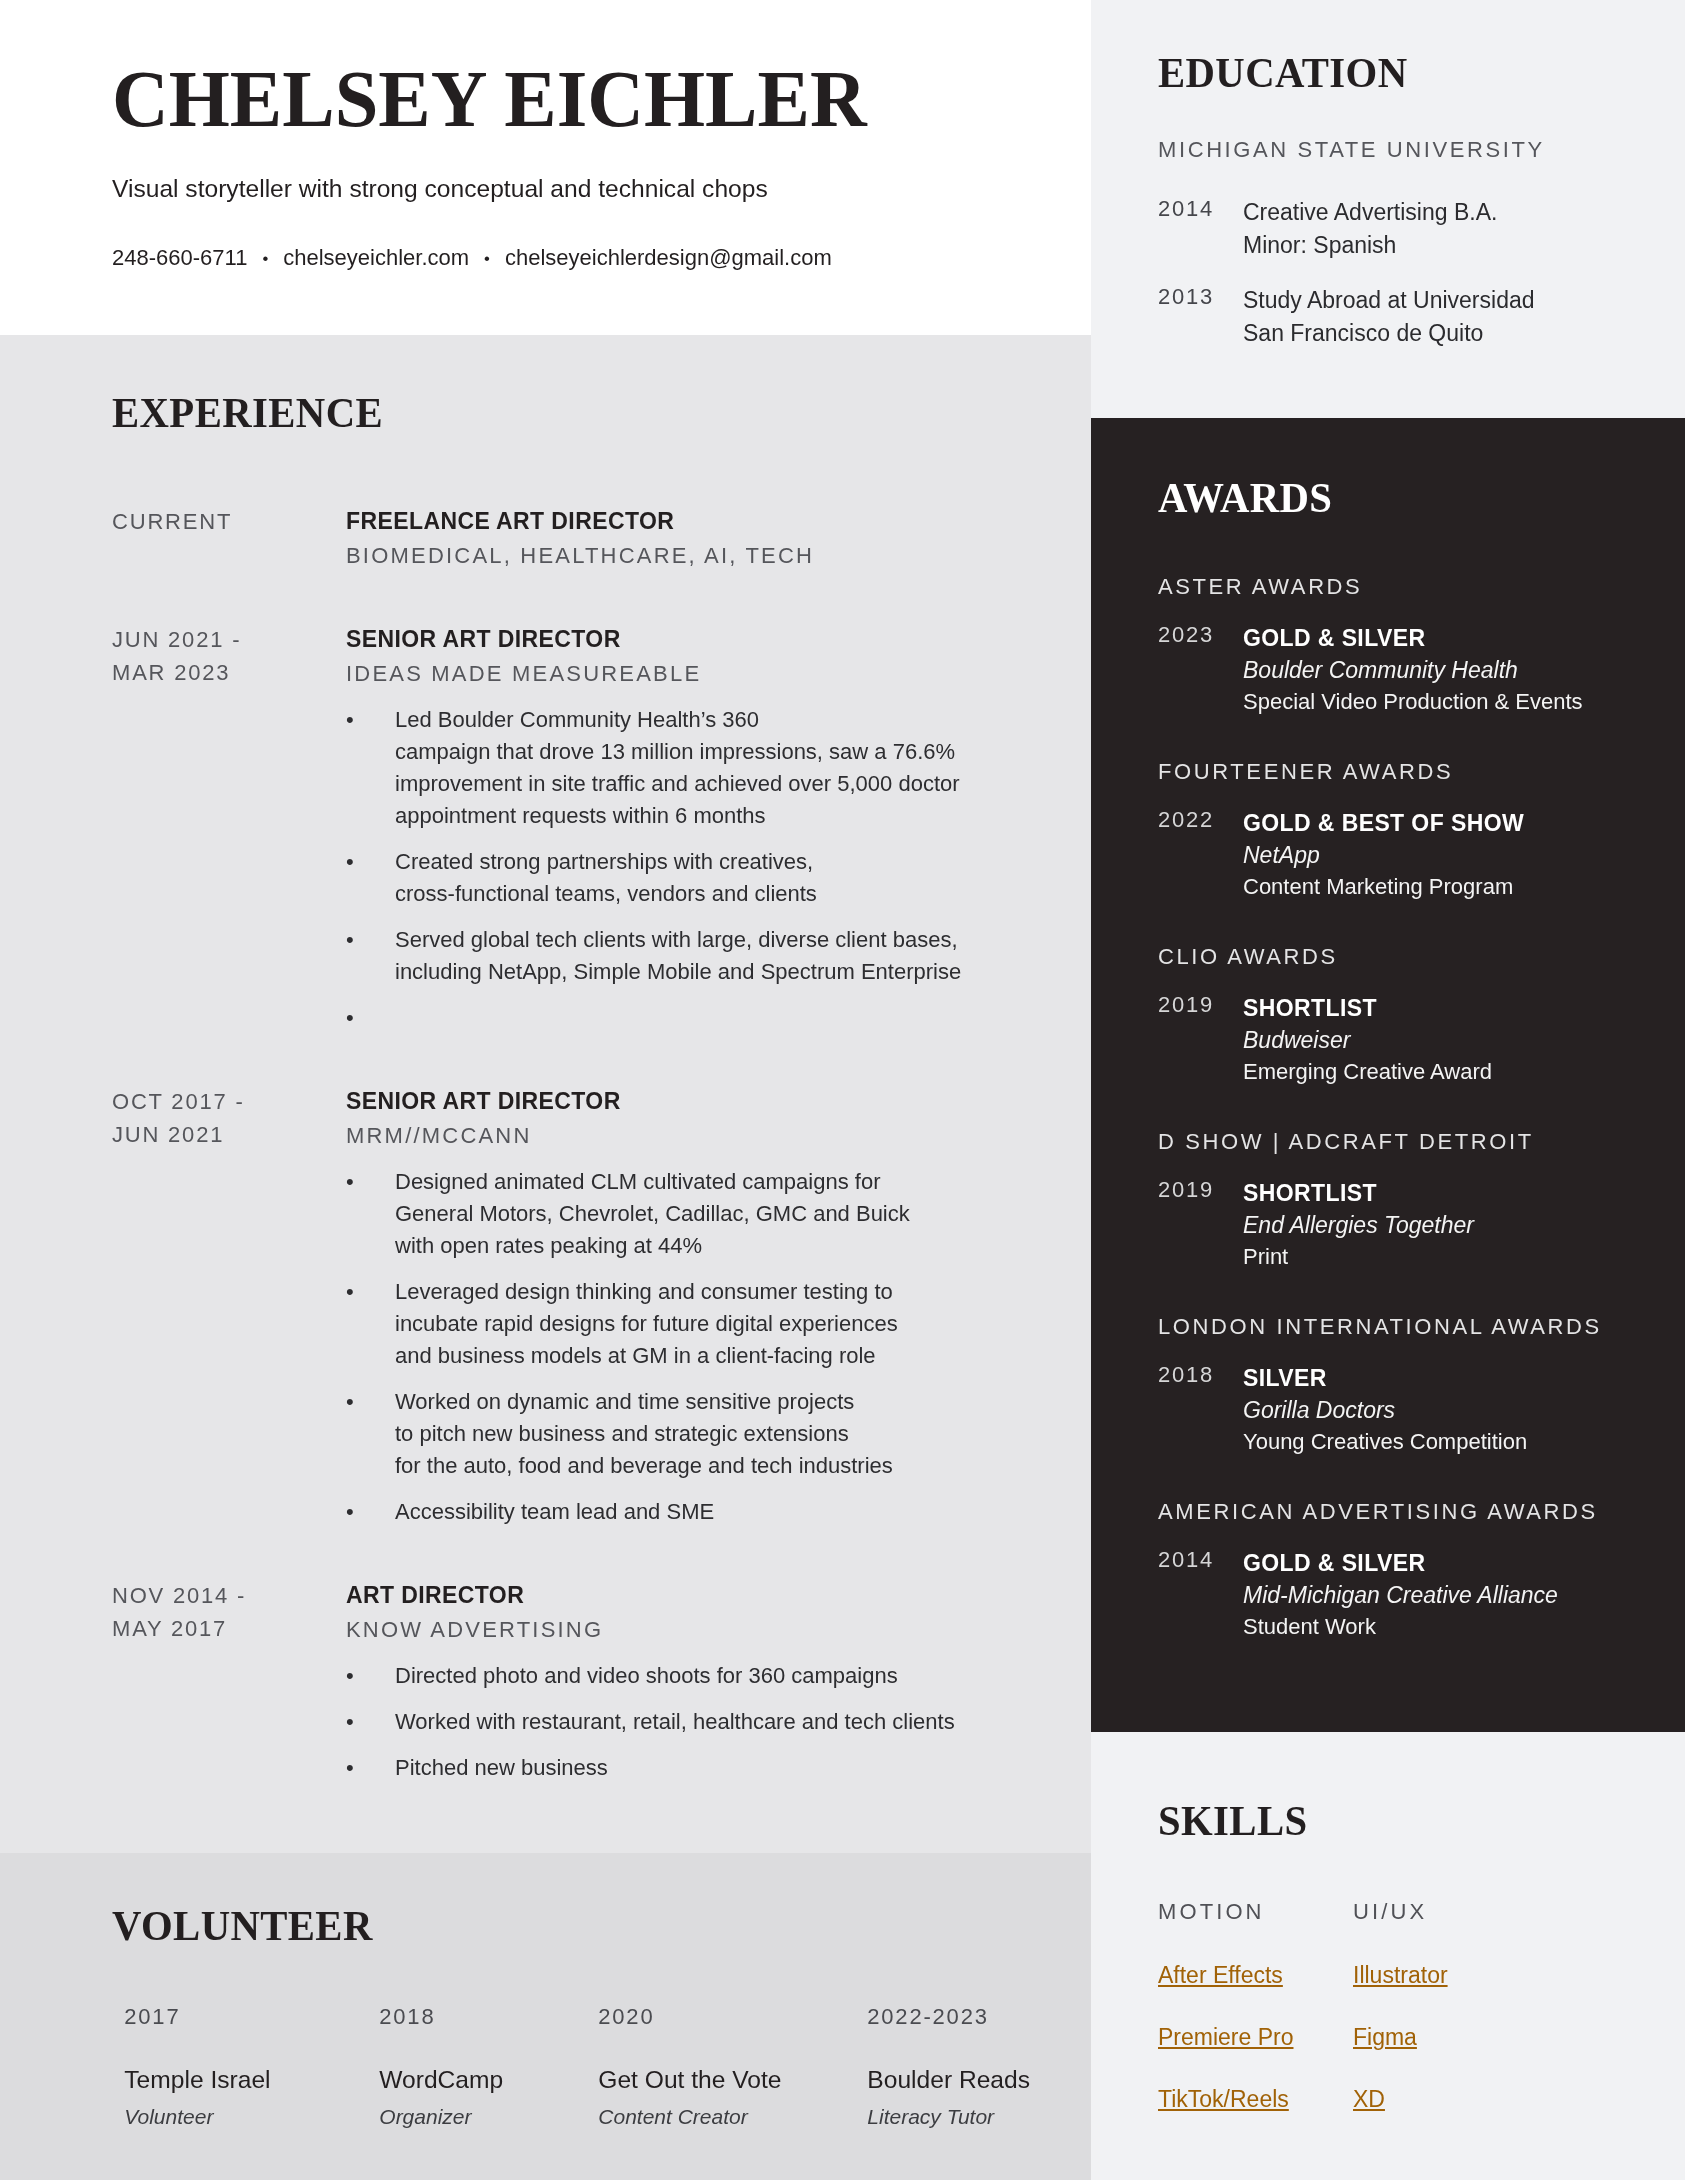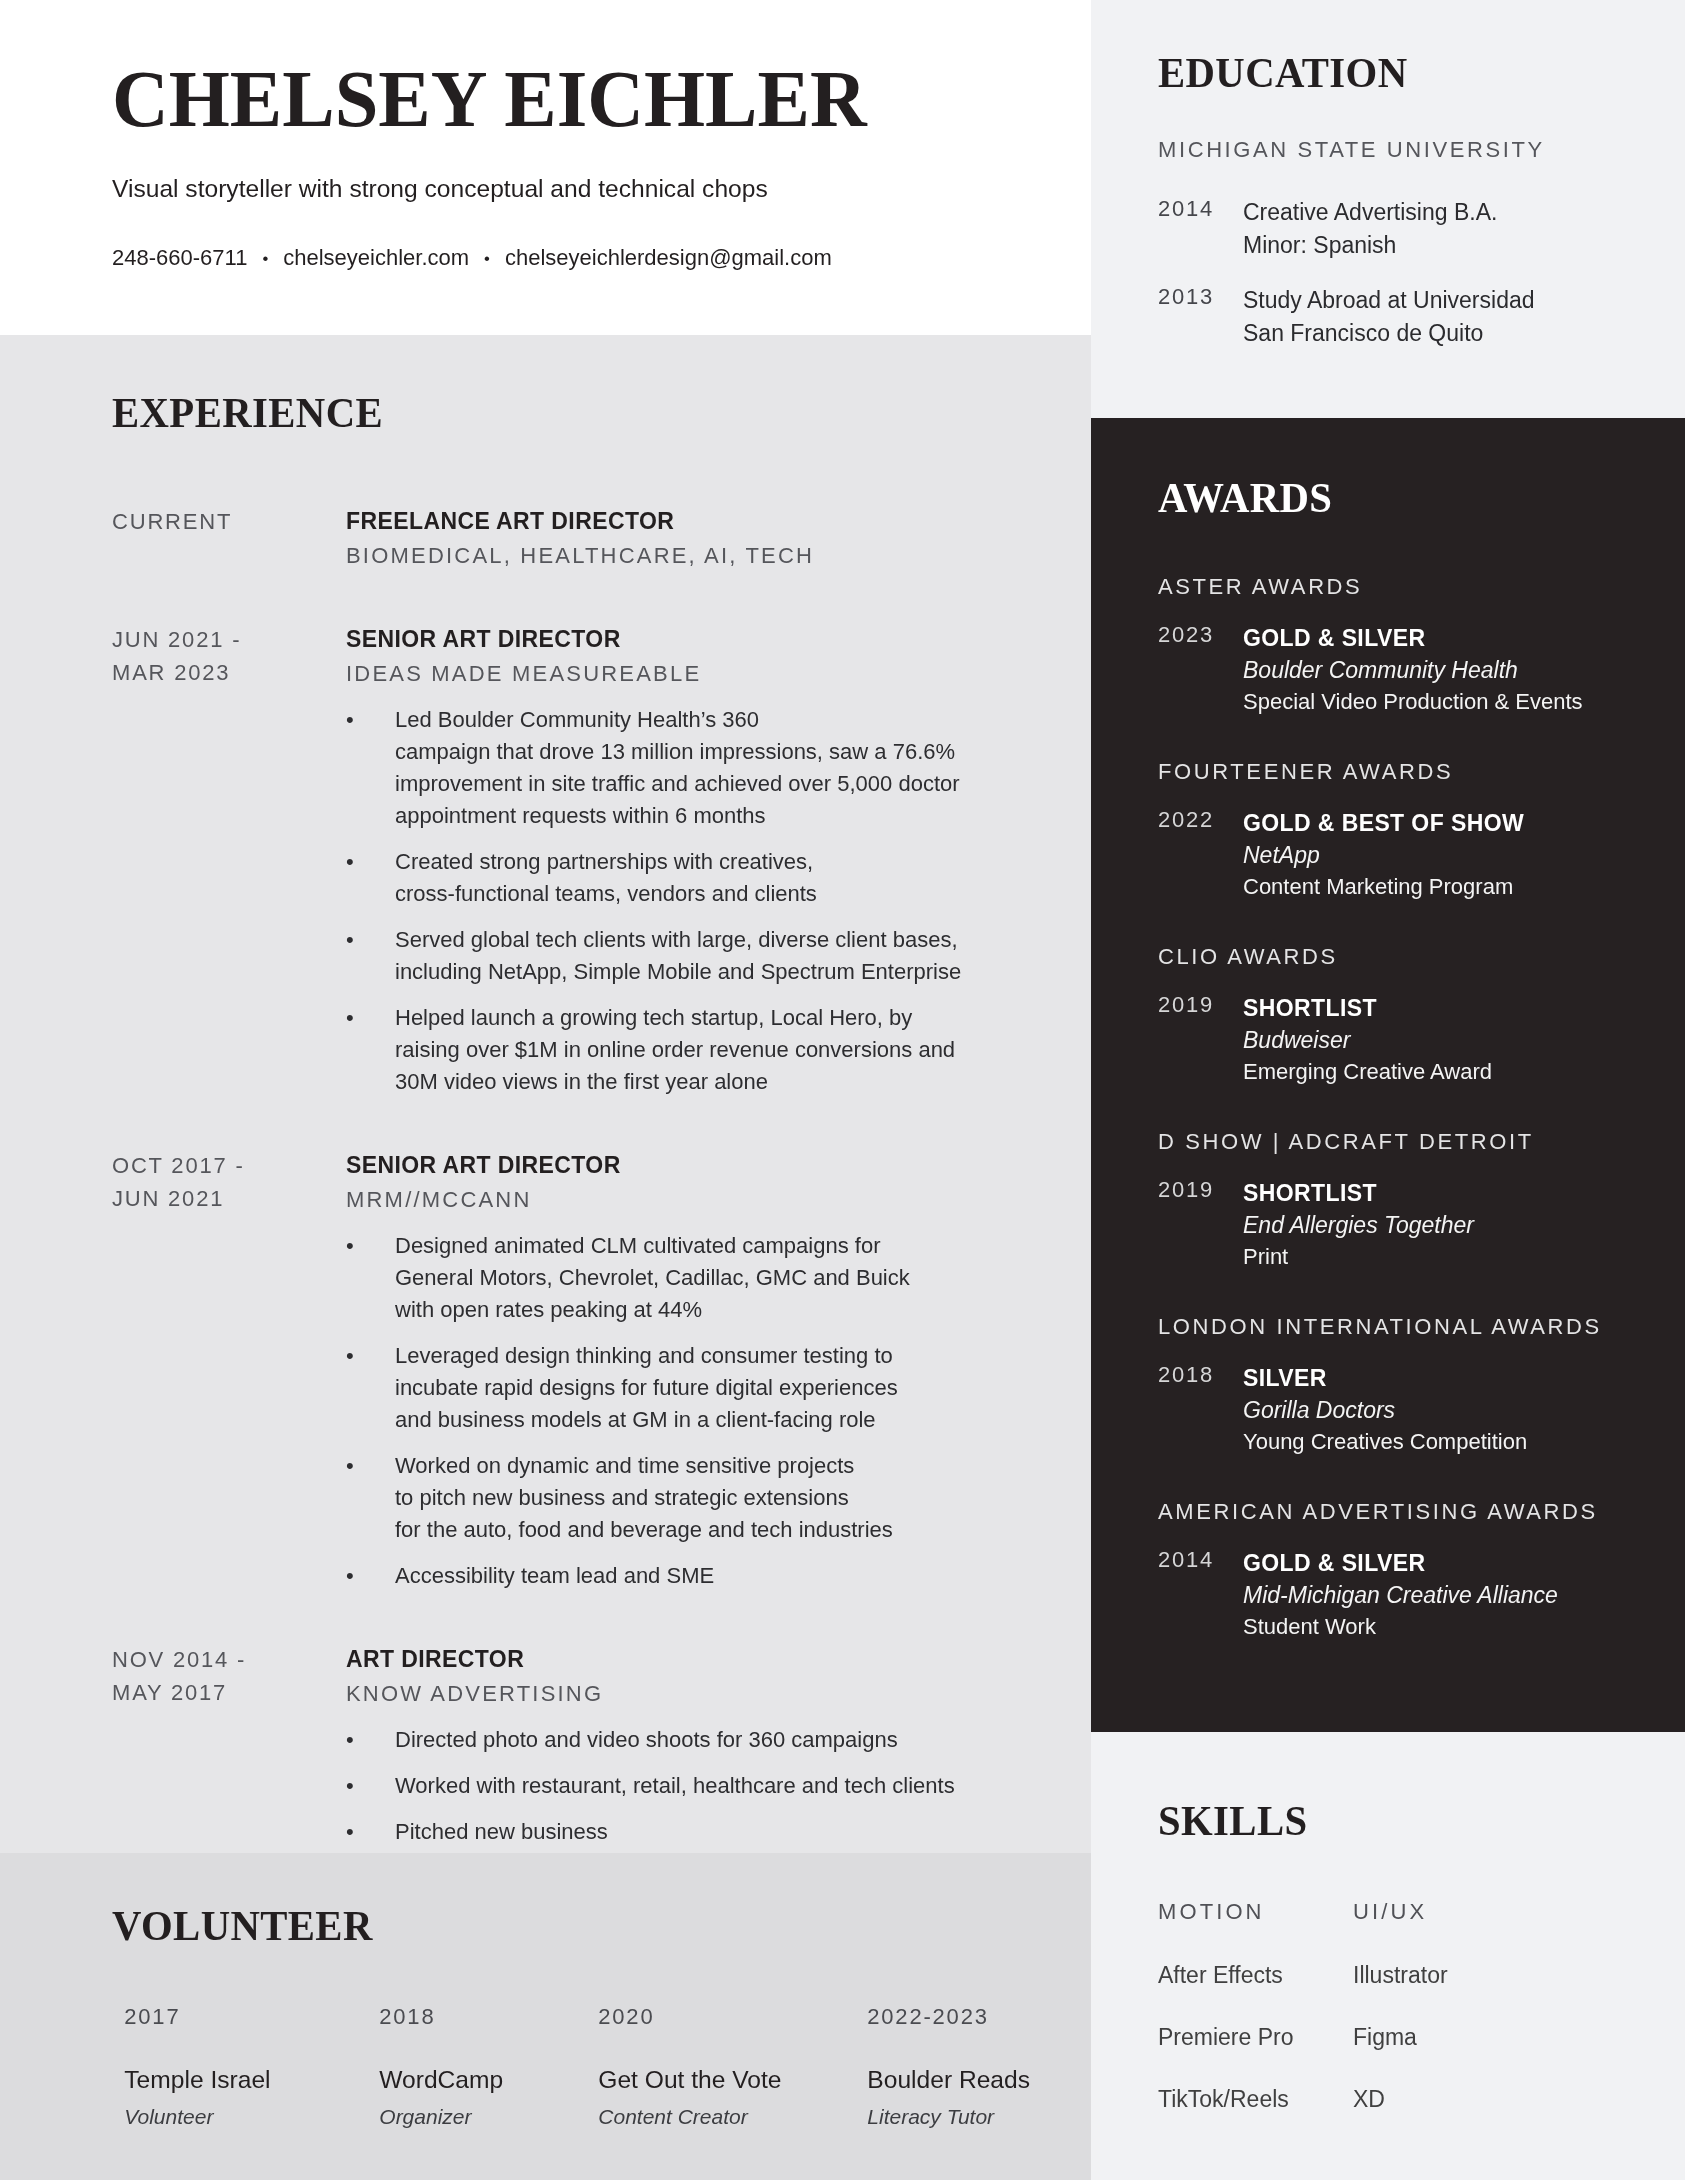--- a/index.html
+++ b/index.html
@@ -65,21 +65,21 @@
   .award-name   { font-weight:700; font-size:23px; letter-spacing:0.4px; line-height:32px; color:#ffffff; }
   .award-client { font-size:23px; font-style:italic; line-height:32px; color:#f4f4f4; }
   .award-detail { font-size:22px; line-height:32px; color:#f4f4f4; }
 
   .skills-panel { height:449px; background:#f1f2f4; padding:65px 20px 0 67px; overflow:hidden; }
   .skills-grid { margin-top:54px; display:flex; }
   .skill-col { display:flex; flex-direction:column; }
   .skill-col:nth-child(1) { width:195px; }
   .skill-col:nth-child(2) { width:176px; }
   .skill-header { font-size:22px; letter-spacing:3.1px; color:#505156; margin-bottom:37px; }
-  .skill-item { font-size:23px; color:#404040; margin-bottom:35px; }
+  .skill-item { font-size:23px; color:#a16207; margin-bottom:35px;text-decoration:underline; }
 </style>
 </head>
 <body>
 
 <div class="page">
 
   <div class="col-left">
 
     <div class="header-panel">
       <div class="name">CHELSEY EICHLER</div>
@@ -124,23 +124,20 @@
                 <span class="btext">Created strong partnerships with creatives,
 cross-functional teams, vendors and clients</span>
               </div>
               <div class="bullet">
                 <span class="dot">•</span>
                 <span class="btext">Served global tech clients with large, diverse client bases,
 including NetApp, Simple Mobile and Spectrum Enterprise</span>
               </div>
               <div class="bullet">
                 <span class="dot">•</span>
-                <span class="btext">Helped launch a growing tech startup, Local Hero, by
-raising over $1M in online order revenue conversions and
-30M video views in the first year alone</span>
               </div>
             </div>
           </div>
         </div>
 
         <div class="job">
           <div class="job-dates">OCT 2017 -
 JUN 2021</div>
           <div>
             <div class="job-role">SENIOR ART DIRECTOR</div>

